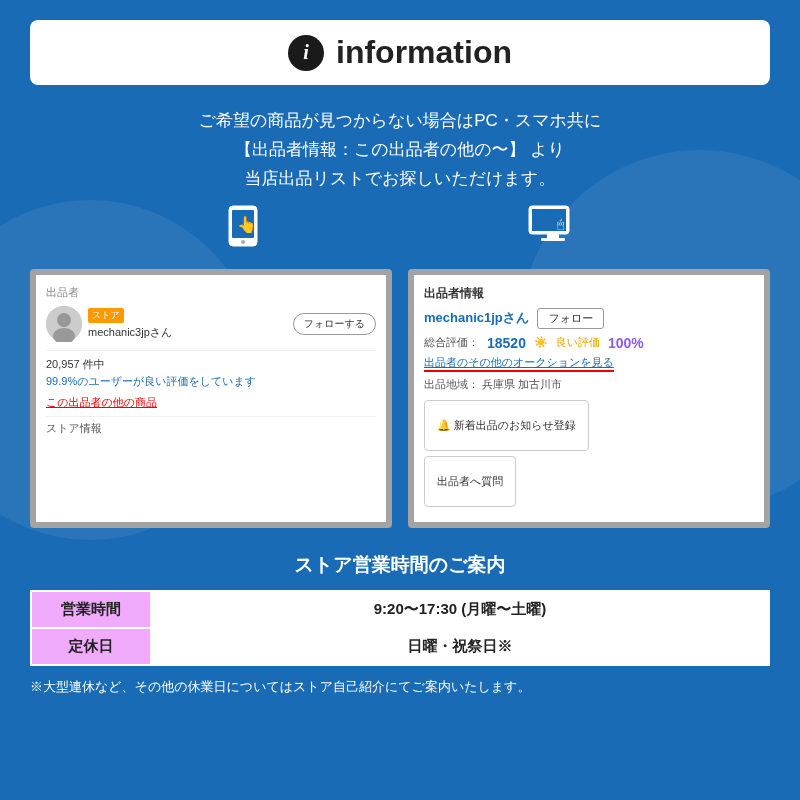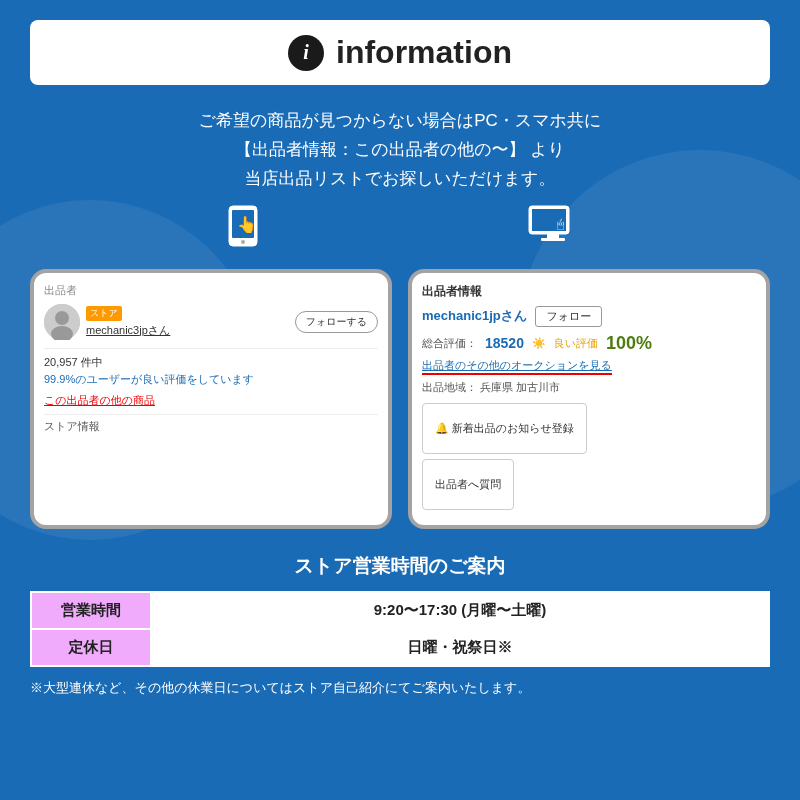--- a/index.html
+++ b/index.html
@@ -93,22 +93,22 @@
     
     .screenshots-row {
       display: flex;
       gap: 16px;
       margin-bottom: 24px;
     }
 
     
     .screenshot-box {
       background: white;
-      border: 4px solid #a3a3a3;
-      border-radius: 16px;
+      border: 6px solid #a3a3a3;
+      border-radius: 4px;
       flex: 1;
       padding: 10px;
       font-size: 11px;
       color: #333;
     }
 
     .screenshot-box .section-label {
       color: #888;
       font-size: 11px;
       margin-bottom: 6px;
@@ -117,21 +117,20 @@
     .seller-row {
       display: flex;
       align-items: center;
       justify-content: space-between;
       margin-bottom: 8px;
     }
     .seller-info-left {
       display: flex;
       align-items: center;
       gap: 6px;
-      text-decoration: underline;
     }
     .avatar {
       width: 36px;
       height: 36px;
       background: #ccc;
       border-radius: 50%;
       display: flex;
       align-items: center;
       justify-content: center;
     }
@@ -214,21 +213,21 @@
     .rating-row {
       display: flex;
       align-items: center;
       gap: 8px;
       font-size: 11px;
       margin-bottom: 4px;
     }
     .rating-label { color: #555; }
     .rating-value { color: #1a6bb5; font-weight: bold; font-size: 14px; }
     .good-rating { color: #e8a000; }
-    .good-pct { color: #4d7c0f; font-weight: bold; font-size: 18px; }
+    .good-pct { color: #8b5cf6; font-weight: bold; font-size: 14px; }
     .auction-link {
       color: #1a6bb5;
       text-decoration: underline;
       font-size: 11px;
       border-bottom: 2px solid #e00;
       display: inline-block;
       margin-bottom: 5px;
     }
     .location-row {
       font-size: 11px;

